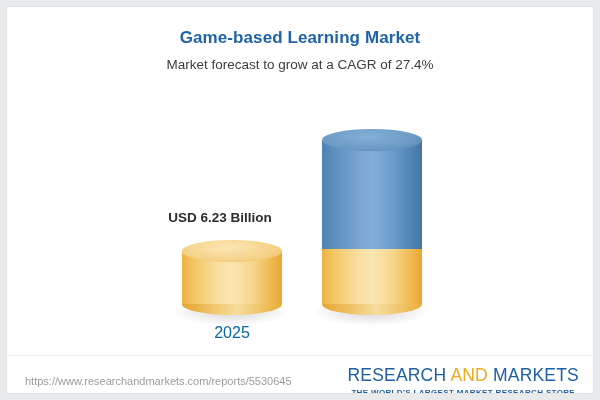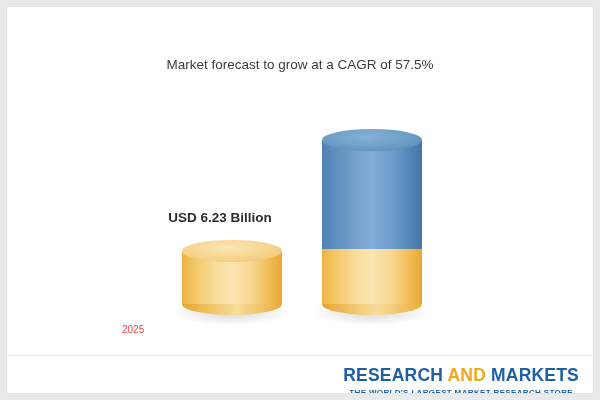--- a/index.html
+++ b/index.html
@@ -63,22 +63,23 @@
     text-align: center;
     font-size: 13.5px;
     font-weight: bold;
     color: #2c2c2c;
     white-space: nowrap;
   }
 
   .cat-label {
     position: absolute;
     width: 220px;
-    font-size: 10px;
-    color: #ef4444;
+    text-align: center;
+    font-size: 16px;
+    color: #0369a1;
   }
 
   
   .cyl {
     position: absolute;
   }
   .cyl-body {
     position: absolute;
     left: 0;
     width: 100%;
@@ -142,21 +143,21 @@
     color: #9b9ca0;
   }
   .logo {
     position: absolute;
     right: 14px;
     top: 358px;
     text-align: center;
   }
   .logo-main {
     font-size: 17.5px;
-    font-weight: bold;
+    font-weight: normal;
     color: #1f5fa3;
     letter-spacing: 0.2px;
     white-space: nowrap;
   }
   .logo-and {
     color: #f0a91e;
   }
   .logo-tag {
     margin-top: 2px;
     font-size: 8px;
@@ -164,21 +165,22 @@
     color: #1f5fa3;
     letter-spacing: 0.35px;
     white-space: nowrap;
   }
 </style>
 </head>
 <body>
 
 <div class="card">
 
-  <div class="chart-subtitle">Market forecast to grow at a CAGR of 57.5%</div>
+  <div class="chart-title">Game-based Learning Market</div>
+  <div class="chart-subtitle">Market forecast to grow at a CAGR of 27.4%</div>
 
   <div class="plot">
 
     <div class="value-label" style="left:103px; top:203px;">USD 6.23 Billion</div>
 
     <div class="shadow" style="left:168px; top:292px; width:112px; height:26px;"></div>
 
     <div class="cyl" style="left:175px; top:233px; width:100px; height:75px;">
       <div class="cyl-bottom gold-foot" style="top:53px;"></div>
       <div class="cyl-body gold-body" style="top:11px; height:53px;"></div>
@@ -196,19 +198,20 @@
       <div class="cyl-body gold-body" style="top:120px; height:55px;"></div>
 
       <div class="cyl-body blue-body" style="top:11px; height:109px;"></div>
       <div class="cyl-top blue-cap" style="top:0px;"></div>
     </div>
 
   </div>
 
   <div class="footer-divider"></div>
 
+  <div class="footer-url">https://www.researchandmarkets.com/reports/5530645</div>
 
   <div class="logo">
     <div class="logo-main"><span>RESEARCH </span><span class="logo-and">AND</span><span> MARKETS</span></div>
     <div class="logo-tag">THE WORLD'S LARGEST MARKET RESEARCH STORE</div>
   </div>
 
 </div>
 
 </body></html>

